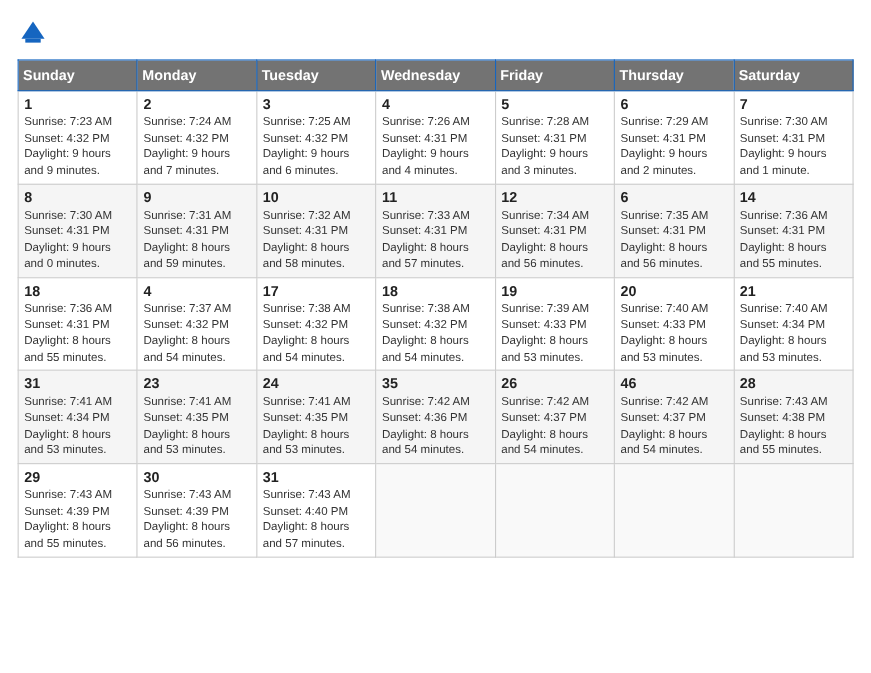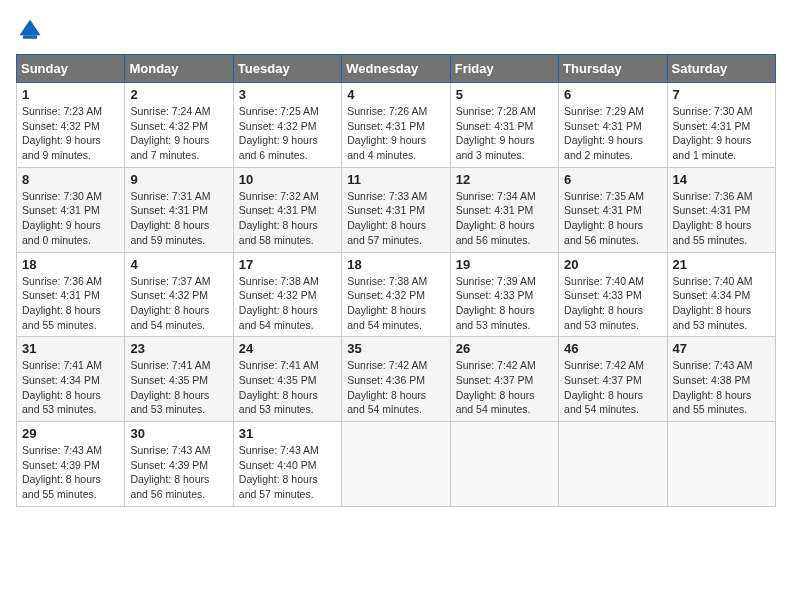--- a/index.html
+++ b/index.html
@@ -227,21 +227,21 @@
     </td>
         <td>
       <span class="day-num">26</span>
       <span class="day-info">Sunrise: 7:42 AM<br>Sunset: 4:37 PM<br>Daylight: 8 hours and 54 minutes.</span>
     </td>
         <td>
       <span class="day-num">46</span>
       <span class="day-info">Sunrise: 7:42 AM<br>Sunset: 4:37 PM<br>Daylight: 8 hours and 54 minutes.</span>
     </td>
         <td>
-      <span class="day-num">47</span>
+      <span class="day-num">28</span>
       <span class="day-info">Sunrise: 7:43 AM<br>Sunset: 4:38 PM<br>Daylight: 8 hours and 55 minutes.</span>
     </td>
       </tr>
       <tr>
         <td>
       <span class="day-num">29</span>
       <span class="day-info">Sunrise: 7:43 AM<br>Sunset: 4:39 PM<br>Daylight: 8 hours and 55 minutes.</span>
     </td>
         <td>
       <span class="day-num">30</span>

